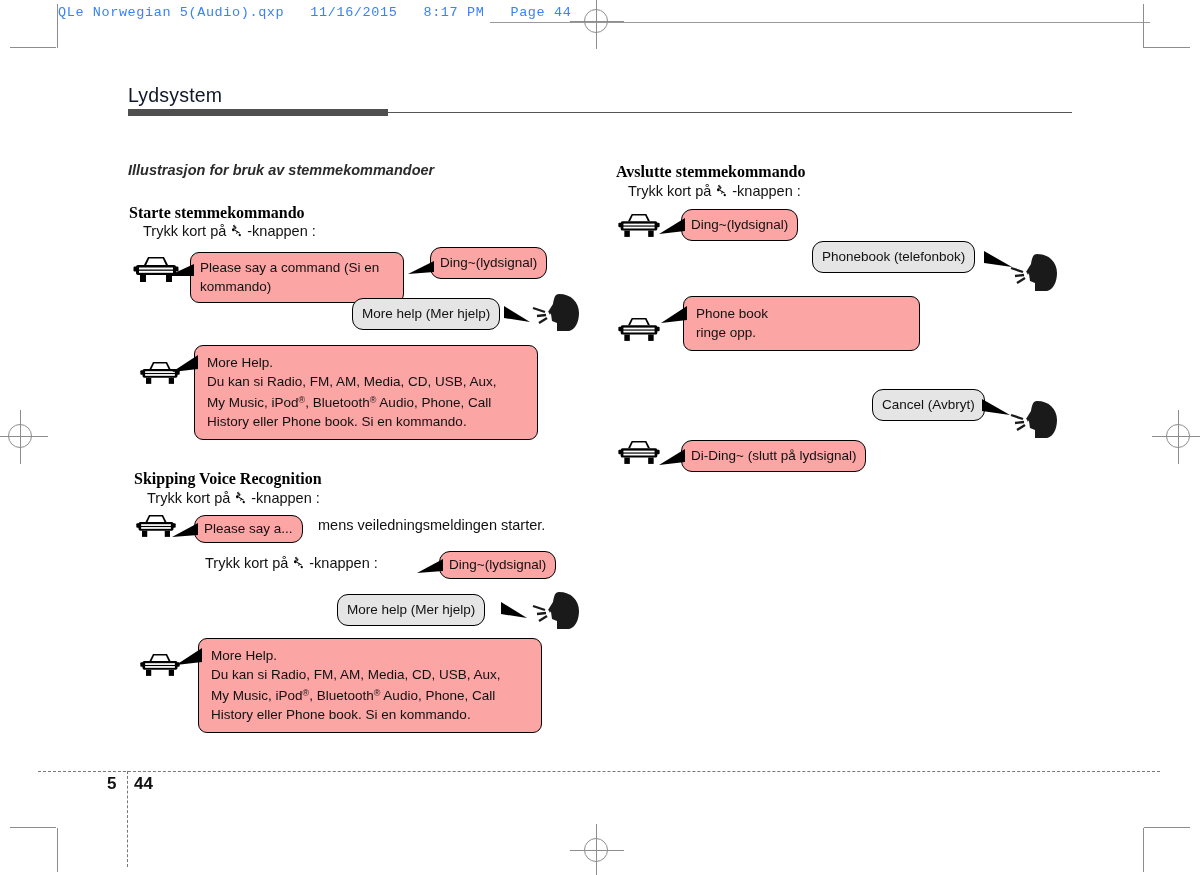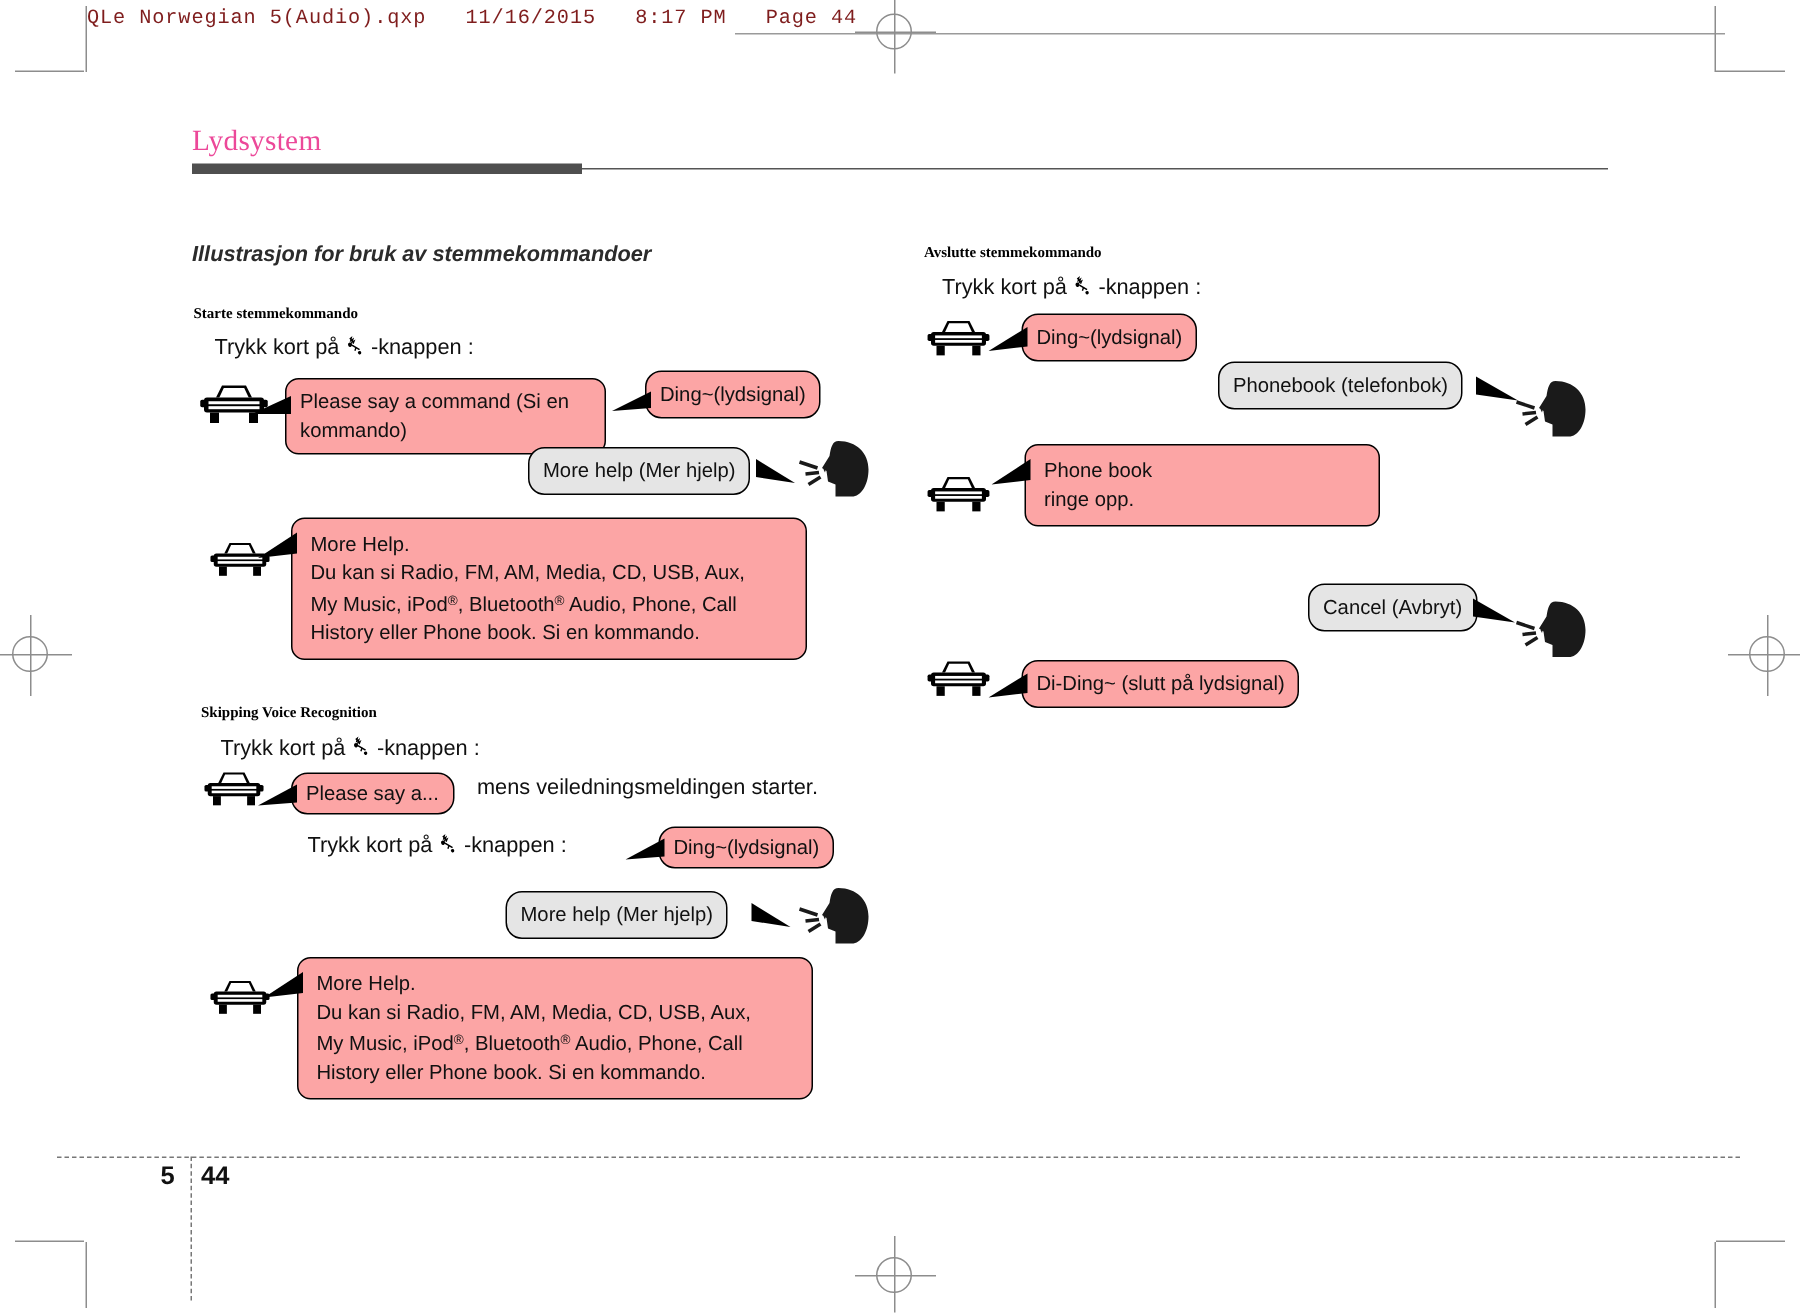--- a/index.html
+++ b/index.html
@@ -17,21 +17,21 @@
   }
 
   
   .print-header {
     position: absolute;
     left: 58px;
     top: 5px;
     font-family: "Liberation Mono", monospace;
     font-size: 13.5px;
     letter-spacing: 0.6px;
-    color: #7f1d1d;
+    color: #3b82f6;
     white-space: pre;
   }
   .header-rule {
     position: absolute;
     left: 490px;
     top: 22px;
     width: 660px;
     height: 1px;
     background: #9a9a9a;
   }
@@ -71,23 +71,23 @@
     left: 0; top: 26px;
     width: 54px; height: 1px;
     background: #8d8d8d;
   }
 
   
   .page-title {
     position: absolute;
     left: 128px;
     top: 84px;
-    font-family: Liberation Serif, serif;
+    font-family: Liberation Sans, sans-serif;
     font-size: 19.5px;
-    color: #ec4899;
+    color: #0f172a;
     letter-spacing: 0.2px;
     text-align: center;
   }
   .title-bar-thick {
     position: absolute;
     left: 128px;
     top: 109px;
     width: 260px;
     height: 7px;
     background: #4f4f4f;
@@ -108,21 +108,21 @@
     font-weight: bold;
     font-style: italic;
     font-size: 14.5px;
     color: #2b2b2b;
     white-space: nowrap;
   }
   .sub-head {
     position: absolute;
     font-family: "Liberation Serif", serif;
     font-weight: bold;
-    font-size: 10px;
+    font-size: 16px;
     color: #000;
     white-space: nowrap;
     text-align: center;
   }
   .press-line {
     position: absolute;
     font-family: "Liberation Sans", sans-serif;
     font-size: 14.5px;
     color: #111;
     white-space: nowrap;

